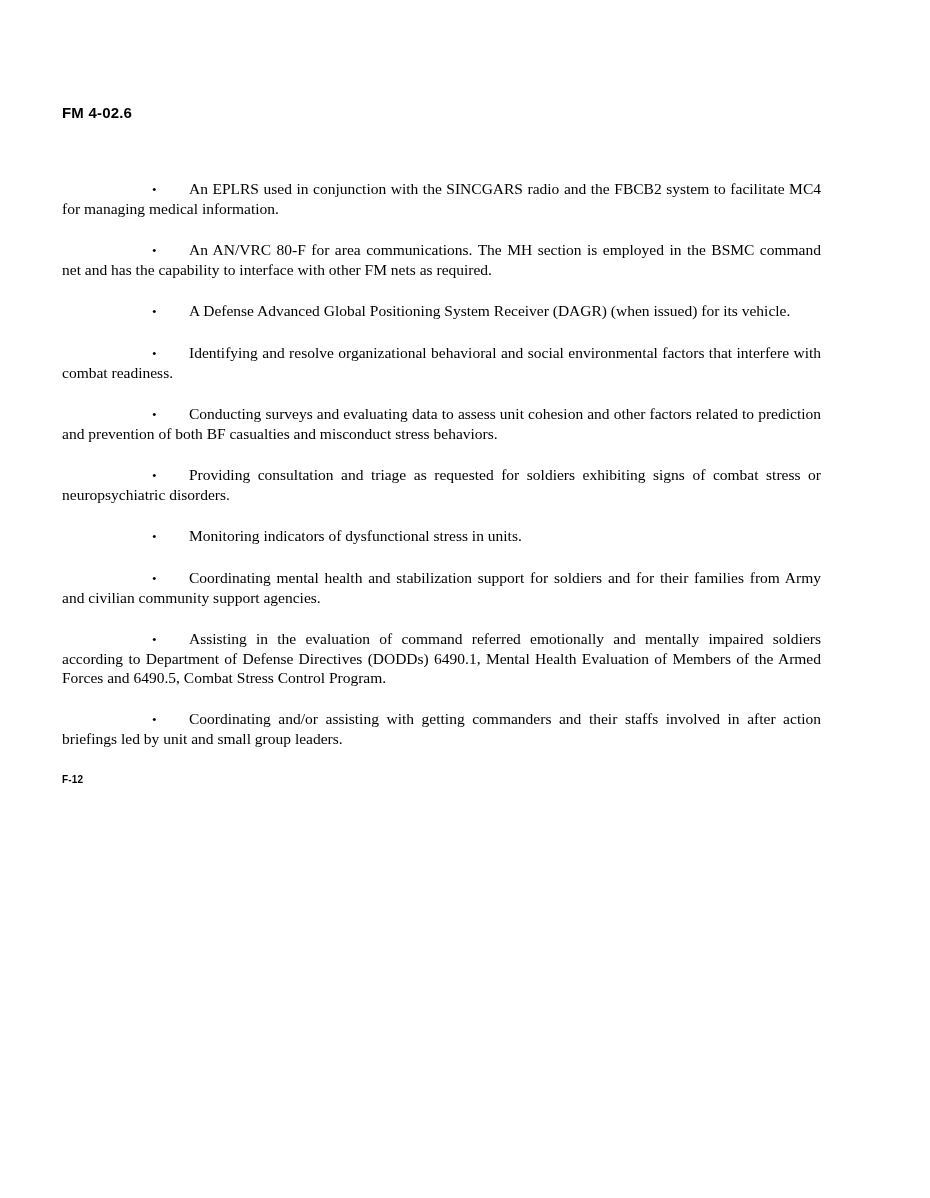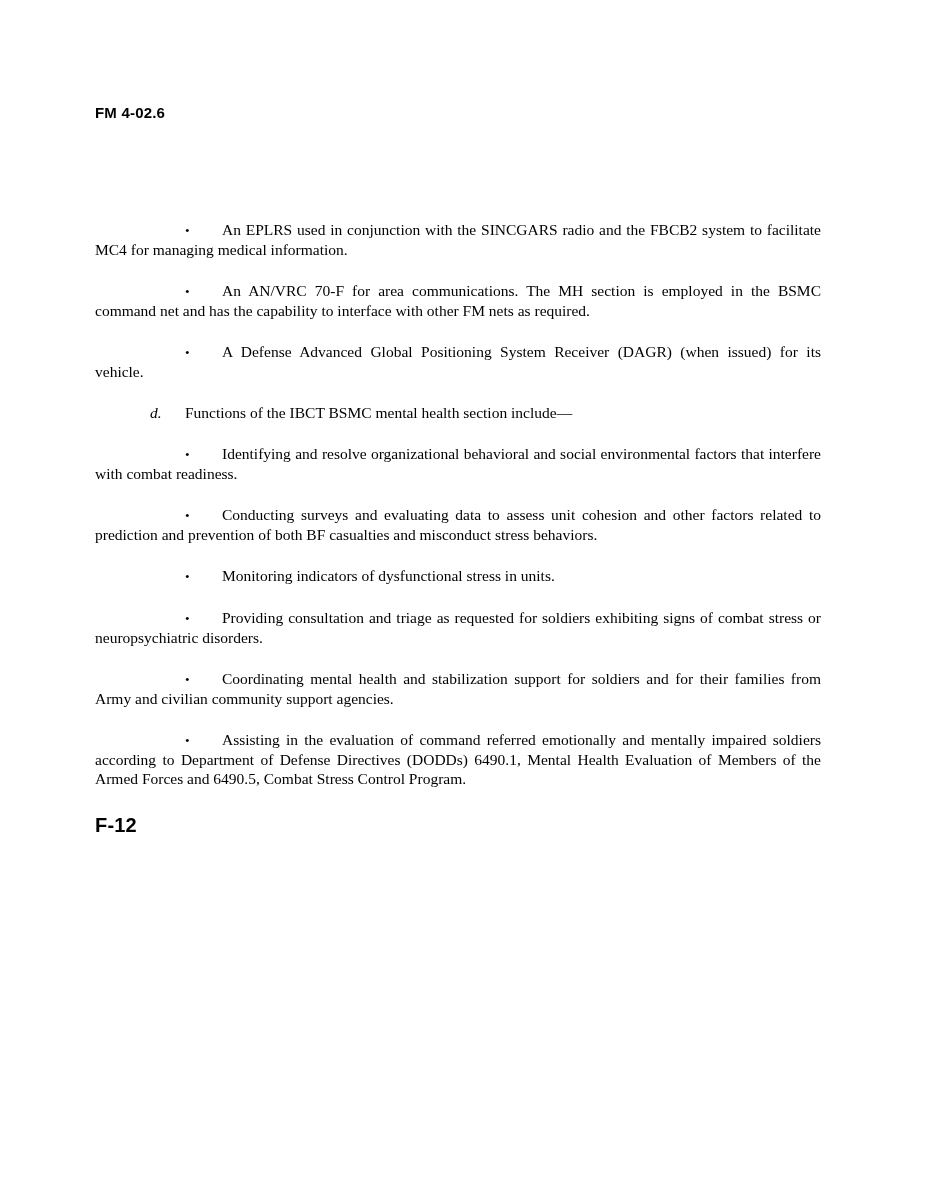--- a/index.html
+++ b/index.html
@@ -9,30 +9,30 @@
   }
   .page {
     position: relative;
     width: 930px;
     height: 1044px;
     background: #ffffff;
     color: #000000;
     font-family: "Liberation Serif", "DejaVu Serif", serif;
     overflow: hidden;
     box-sizing: border-box;
-    padding: 104px 109px 0 95px;
+    padding: 104px 109px 0 62px;
   }
   .page-header {
     font-family: "Liberation Sans", "DejaVu Sans", sans-serif;
     font-weight: bold;
     font-size: 15px;
     letter-spacing: 0.2px;
   }
   .content {
-    margin-top: 99px;
+    margin-top: 58px;
   }
   .para {
     margin: 0 0 22px 0;
     font-size: 15.5px;
     line-height: 19px;
     text-align: justify;
   }
   .para.bullet {
     text-indent: 90px;
   }
@@ -48,56 +48,56 @@
   }
   .letter-label {
     display: inline-block;
     width: 35px;
     text-indent: 0;
     font-style: italic;
   }
   .page-footer {
     font-family: "Liberation Sans", "DejaVu Sans", sans-serif;
     font-weight: bold;
-    font-size: 20px;
+    font-size: 10px;
     margin-top: 26px;
     letter-spacing: 0.2px;
   }
 </style>
 </head>
 <body>
 
 <div class="page">
 
   <div class="page-header">FM 4-02.6</div>
 
   <div class="content">
 
     <p class="para bullet"><span class="bullet-char">•</span><span>An EPLRS used in conjunction with the SINCGARS radio and the FBCB2 system to facilitate MC4 for managing medical information.</span></p>
 
-    <p class="para bullet"><span class="bullet-char">•</span><span>An AN/VRC 70-F for area communications.  The MH section is employed in the BSMC command net and has the capability to interface with other FM nets as required.</span></p>
+    <p class="para bullet"><span class="bullet-char">•</span><span>An AN/VRC 80-F for area communications.  The MH section is employed in the BSMC command net and has the capability to interface with other FM nets as required.</span></p>
 
 
 
     <p class="para bullet"><span class="bullet-char">•</span><span>A Defense Advanced Global Positioning System Receiver (DAGR) (when issued) for its vehicle.</span></p>
 
-    <p class="para lettered"><span class="letter-label">d.</span><span>Functions of the IBCT BSMC mental health section include—</span></p>
 
     <p class="para bullet"><span class="bullet-char">•</span><span>Identifying and resolve organizational behavioral and social environmental factors that interfere with combat readiness.</span></p>
 
     <p class="para bullet"><span class="bullet-char">•</span><span>Conducting surveys and evaluating data to assess unit cohesion and other factors related to prediction and prevention of both BF casualties and misconduct stress behaviors.</span></p>
 
+    <p class="para bullet"><span class="bullet-char">•</span><span>Providing consultation and triage as requested for soldiers exhibiting signs of combat stress or neuropsychiatric disorders.</span></p>
+
     <p class="para bullet"><span class="bullet-char">•</span><span>Monitoring indicators of dysfunctional stress in units.</span></p>
-
-    <p class="para bullet"><span class="bullet-char">•</span><span>Providing consultation and triage as requested for soldiers exhibiting signs of combat stress or neuropsychiatric disorders.</span></p>
 
     <p class="para bullet"><span class="bullet-char">•</span><span>Coordinating mental health and stabilization support for soldiers and for their families from Army and civilian community support agencies.</span></p>
 
 
     <p class="para bullet"><span class="bullet-char">•</span><span>Assisting in the evaluation of command referred emotionally and mentally impaired soldiers according to Department of Defense Directives (DODDs) 6490.1, Mental Health Evaluation of Members of the Armed Forces and 6490.5, Combat Stress Control Program.</span></p>
 
 
+    <p class="para bullet"><span class="bullet-char">•</span><span>Coordinating and/or assisting with getting commanders and their staffs involved in after action briefings led by unit and small group leaders.</span></p>
 
   </div>
 
   <div class="page-footer">F-12</div>
 
 </div>
 
 </body></html>

